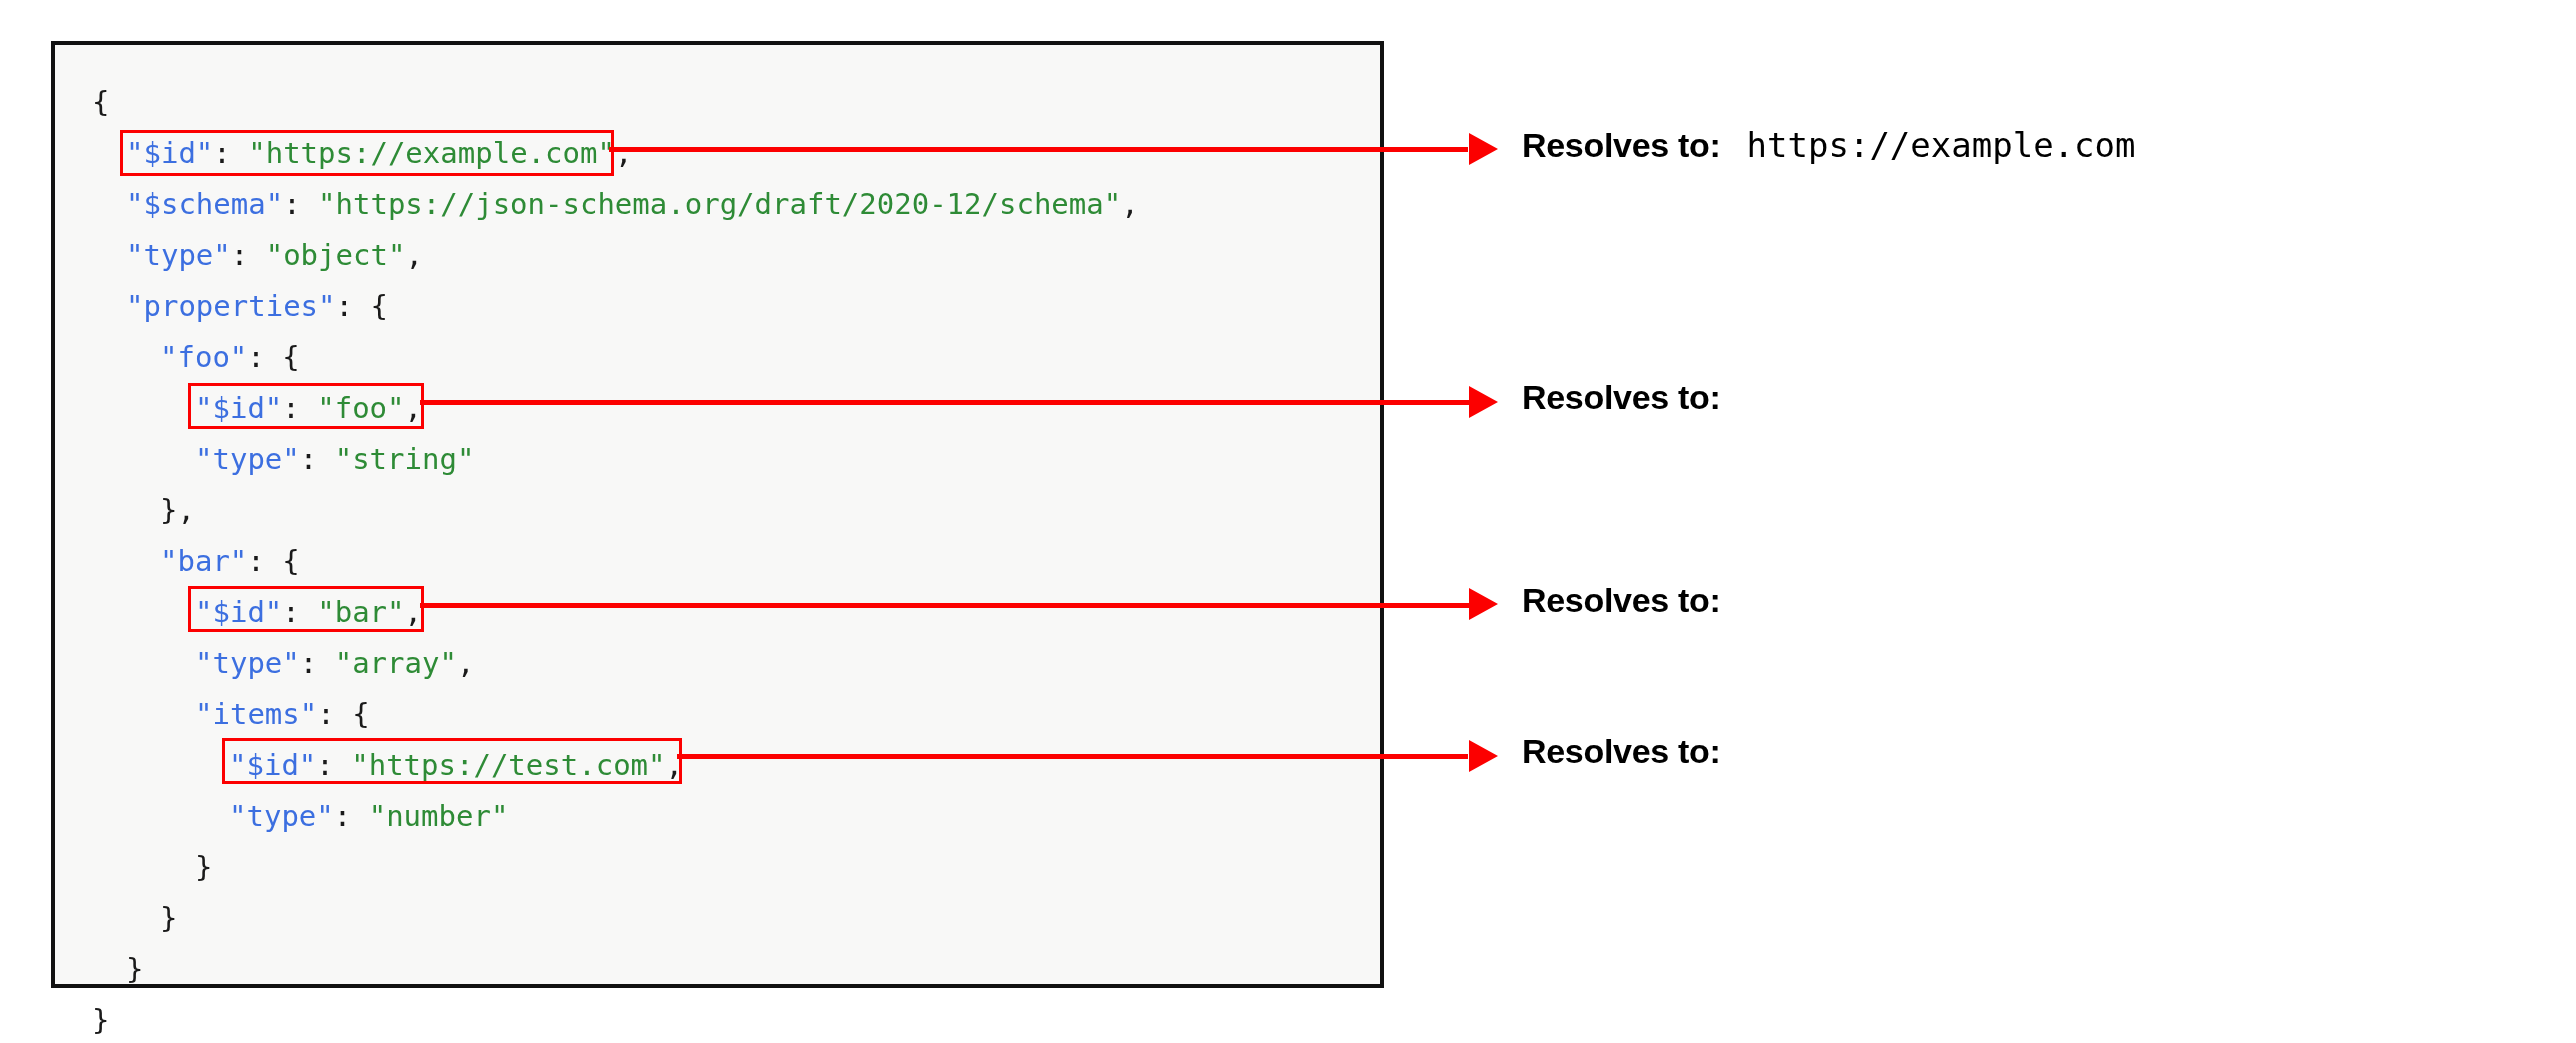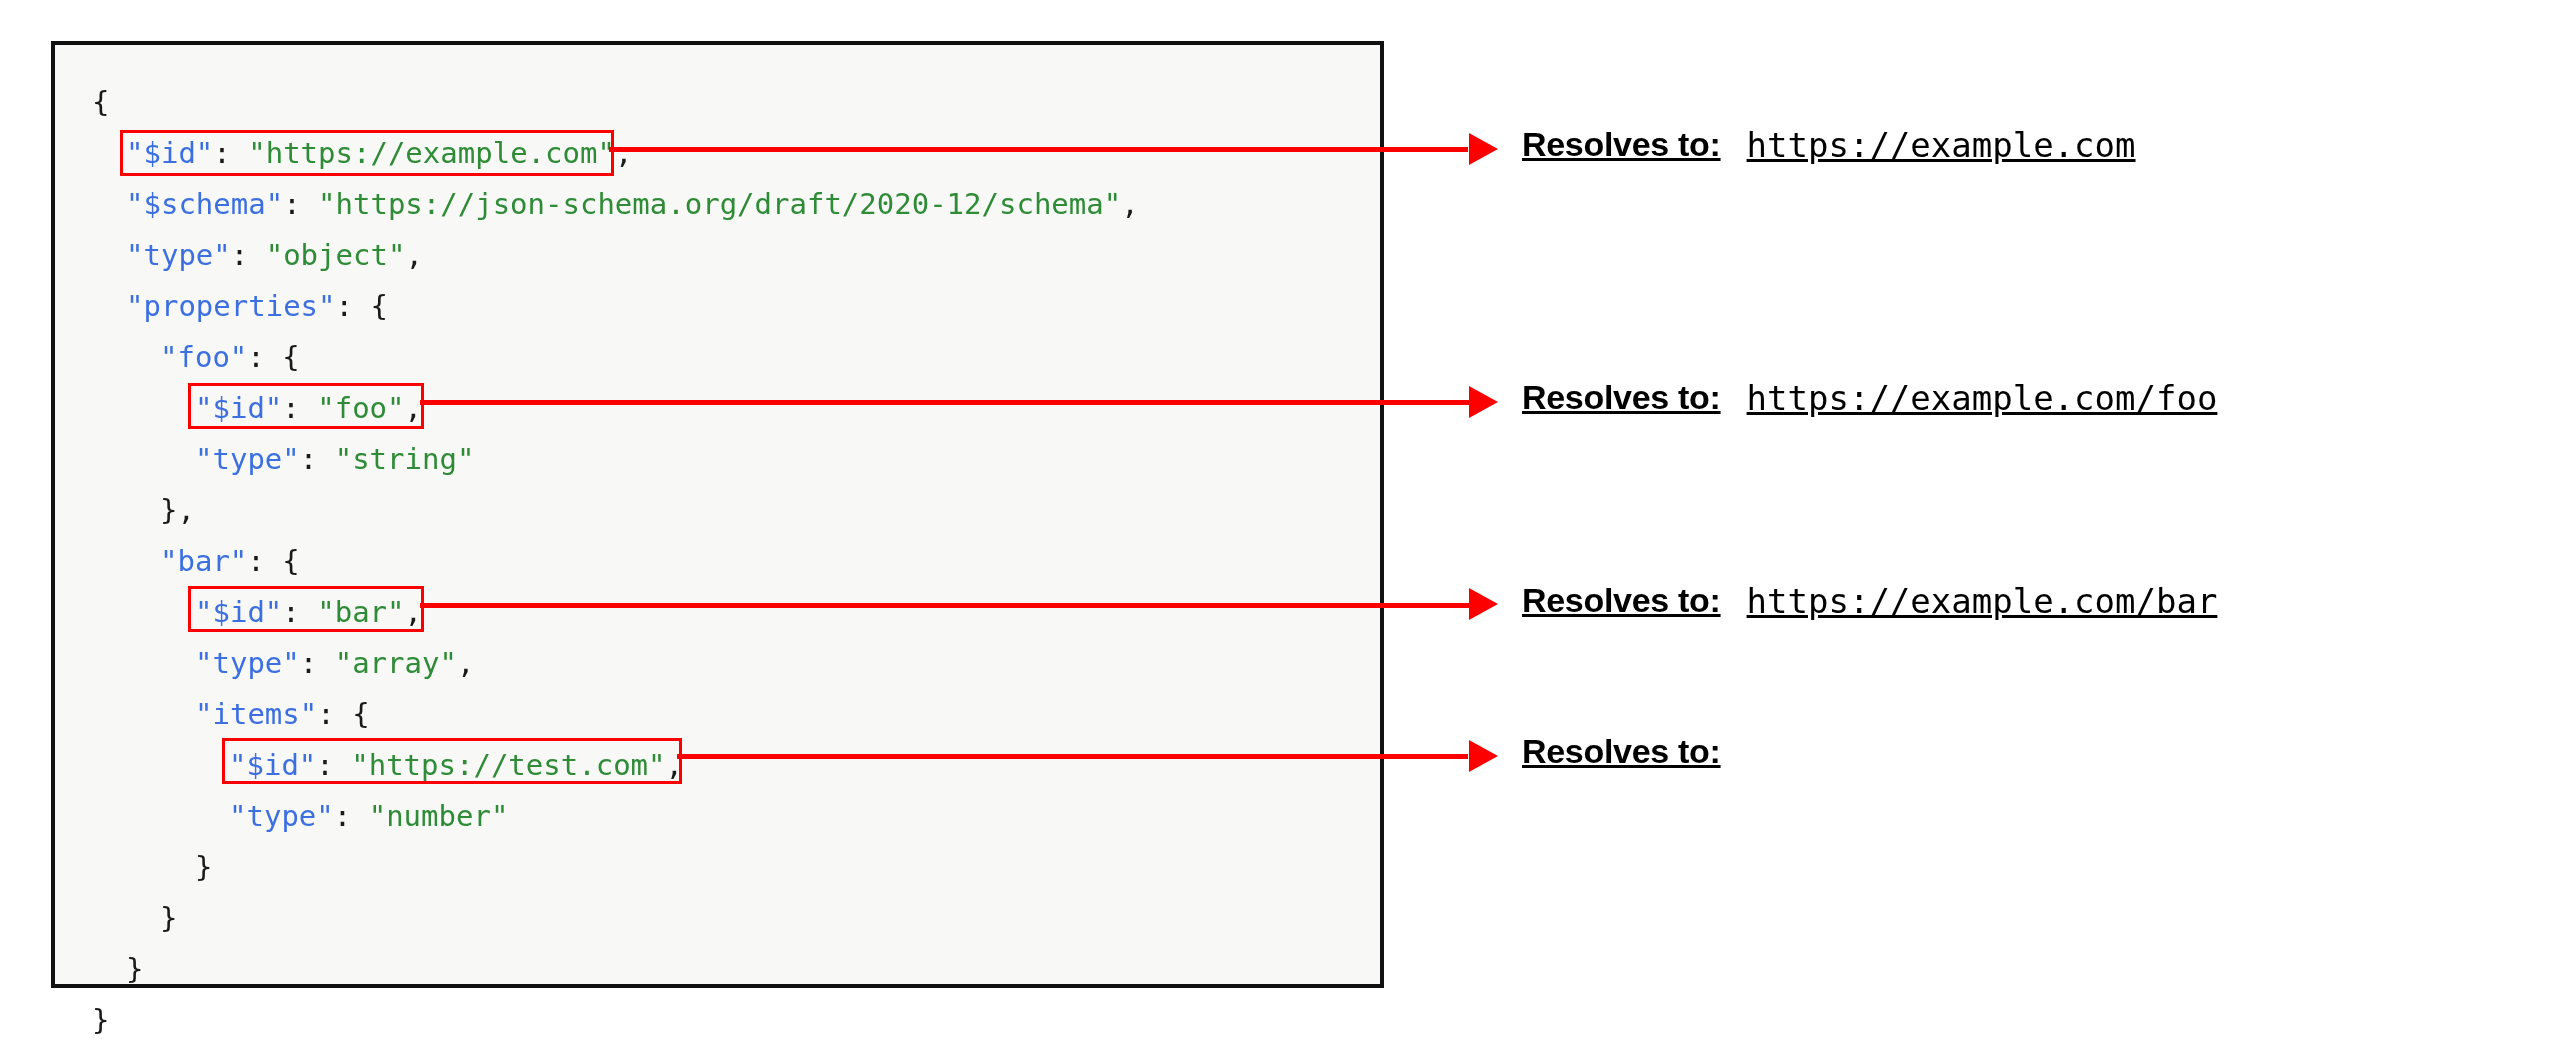--- a/index.html
+++ b/index.html
@@ -70,22 +70,21 @@
     border-top: 16.5px solid transparent;
     border-bottom: 16.5px solid transparent;
     border-left: 29px solid #fc0000;
   }
 
   
   .resolve-row {
     position: absolute;
     white-space: nowrap;
     display: flex;
-    align-items: flex-start;
-    text-decoration: underline;
+    align-items: center;
   }
   .resolve-label {
     font-family: "Liberation Sans", sans-serif;
     font-weight: bold;
     font-size: 34px;
     color: #000000;
     letter-spacing: -0.3px;
   }
   .resolve-url {
     font-family: "DejaVu Sans Mono", "Liberation Mono", monospace;
@@ -117,23 +116,21 @@
     <div class="arrow" style="left: 677px; top: 754px; width: 791px;"></div>
     <div class="arrow-head" style="left: 1469px; top: 740px;"></div>
   </div>
 <div id="annotation-layer">
     <div class="resolve-row" style="left: 1522px; top: 125px;">
       <span class="resolve-label">Resolves to:</span>
       <span class="resolve-url">https://example.com</span>
     </div>
     <div class="resolve-row" style="left: 1522px; top: 378px;">
       <span class="resolve-label">Resolves to:</span>
-      <span class="resolve-url">https://example.com/foo</span>
     </div>
     <div class="resolve-row" style="left: 1522px; top: 581px;">
       <span class="resolve-label">Resolves to:</span>
-      <span class="resolve-url">https://example.com/bar</span>
     </div>
     <div class="resolve-row" style="left: 1522px; top: 732px;">
       <span class="resolve-label">Resolves to:</span>
     </div>
   </div>
 
 
 </body></html>

